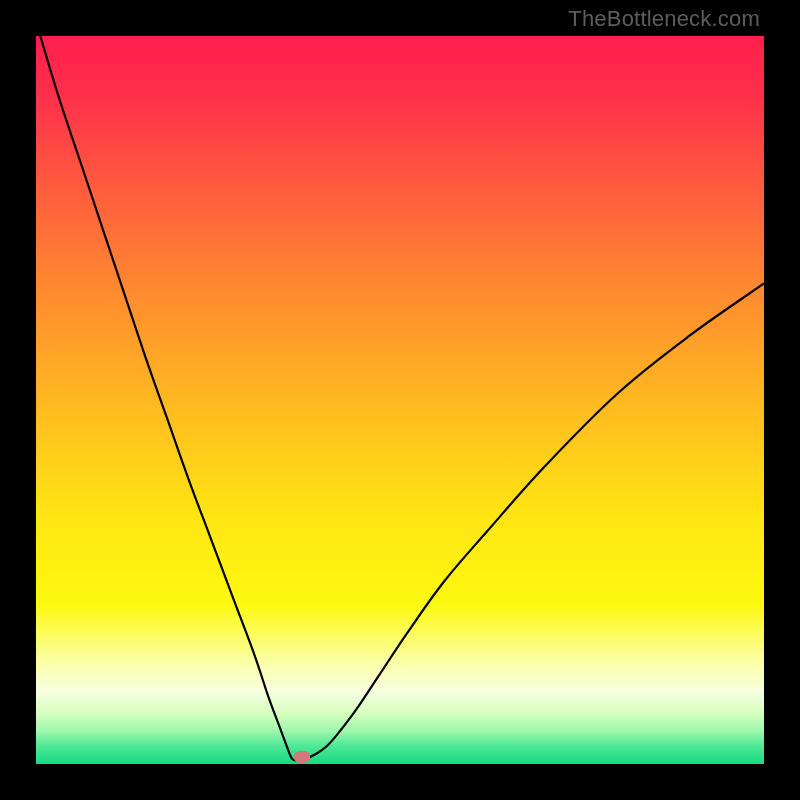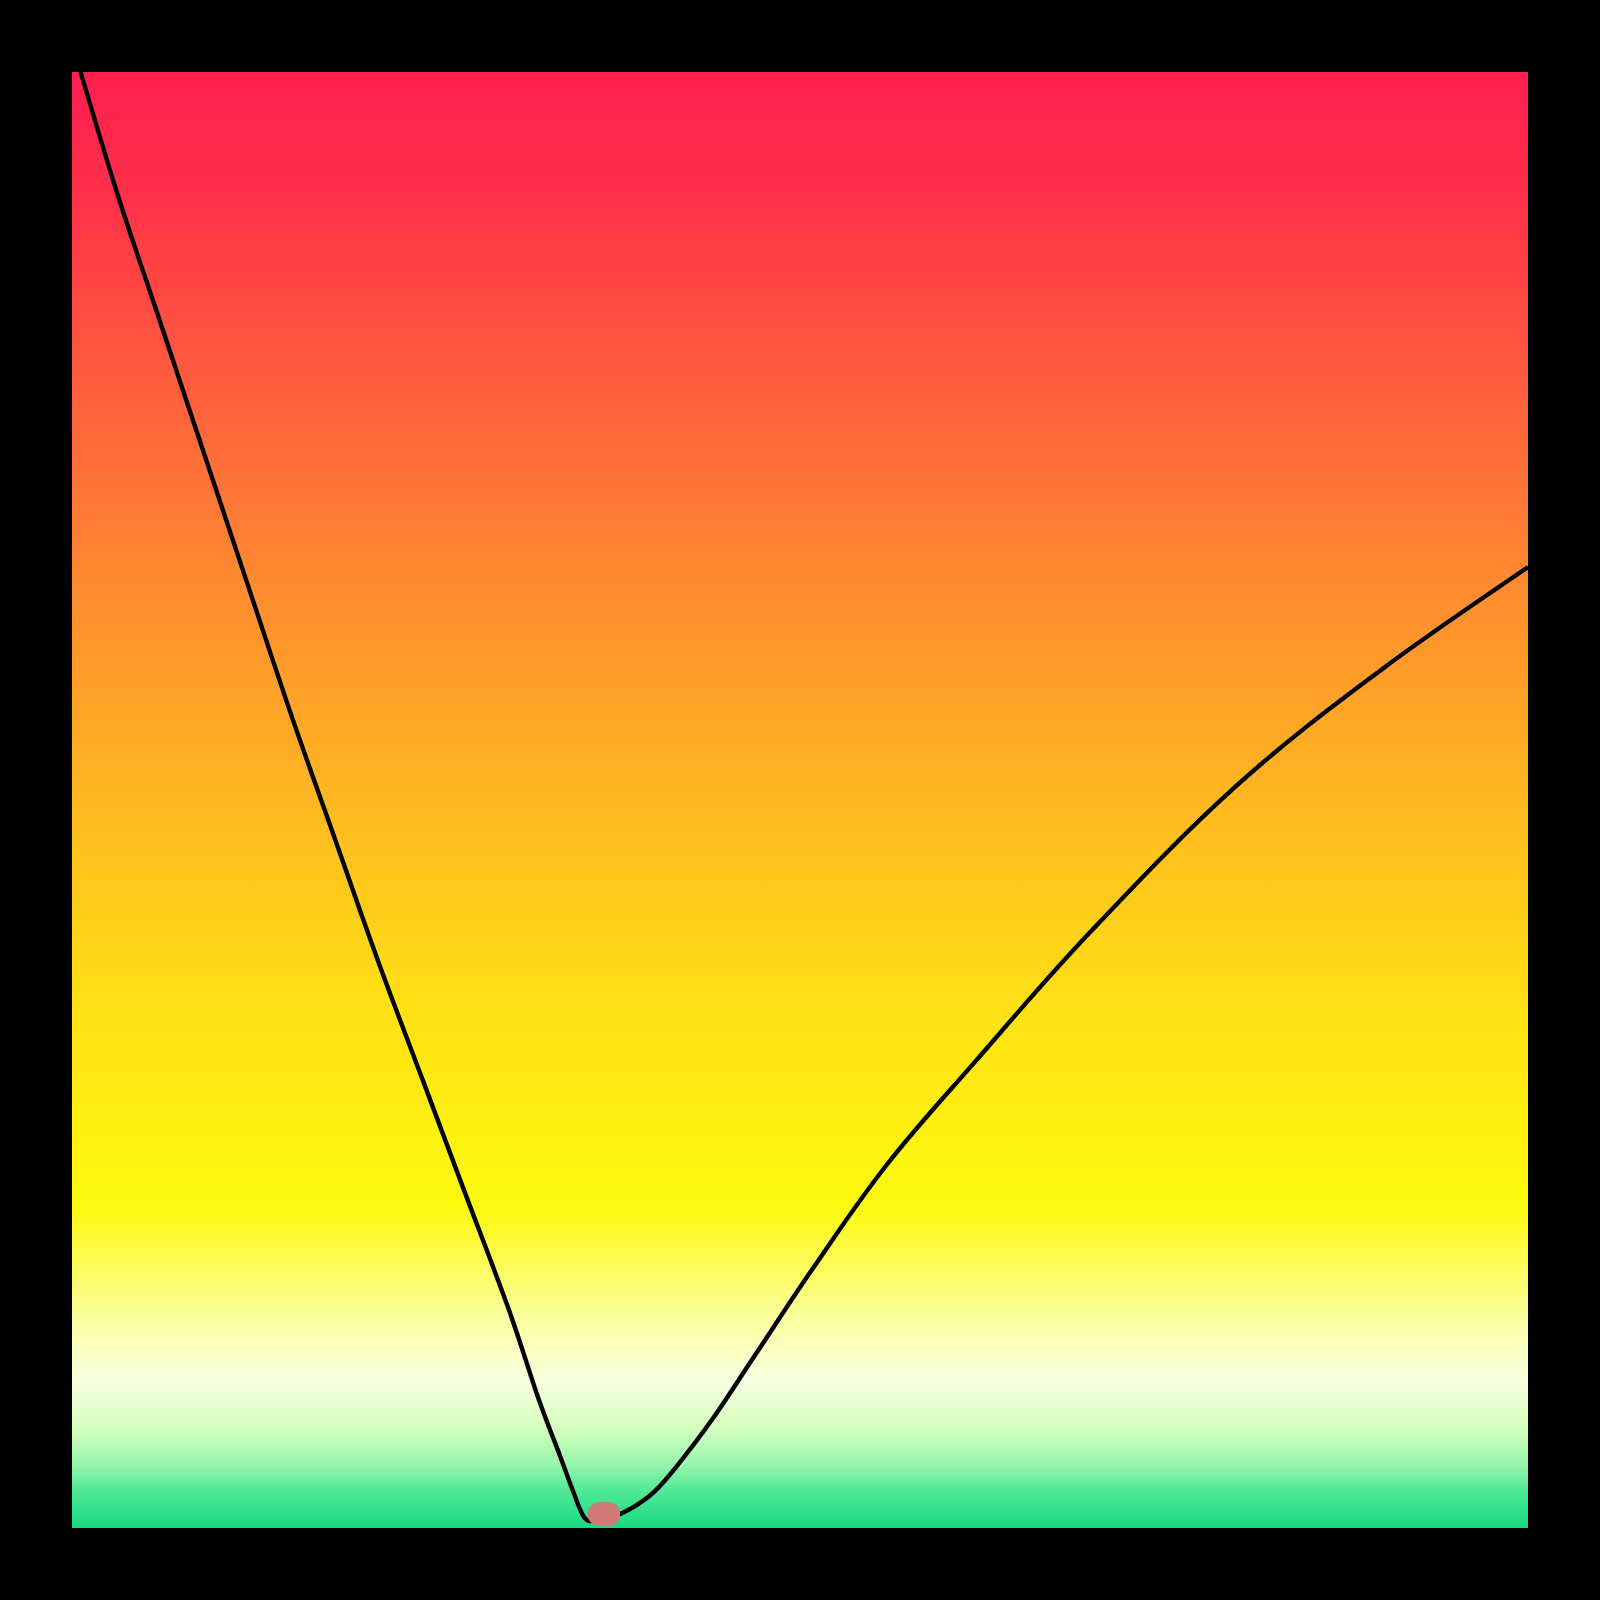--- a/index.html
+++ b/index.html
@@ -48,20 +48,21 @@
     border-radius: 6px / 5px;
     background: #cf7a79;
     transform: translate(-50%, -50%);
   }
 </style>
 </head>
 <body>
 
 <div class="frame">
 
+  <div class="watermark">TheBottleneck.com</div>
 
   <div class="plot-area">
 
     <svg class="gradient-bg" viewBox="0 0 728 728" preserveAspectRatio="none">
       <defs>
         <linearGradient id="bg-grad" x1="0" y1="0" x2="0" y2="1">
             <stop offset="0%" stop-color="#ff1f4f"></stop>
             <stop offset="8%" stop-color="#ff2f4a"></stop>
             <stop offset="20%" stop-color="#ff593f"></stop>
             <stop offset="35%" stop-color="#ff8a30"></stop>

